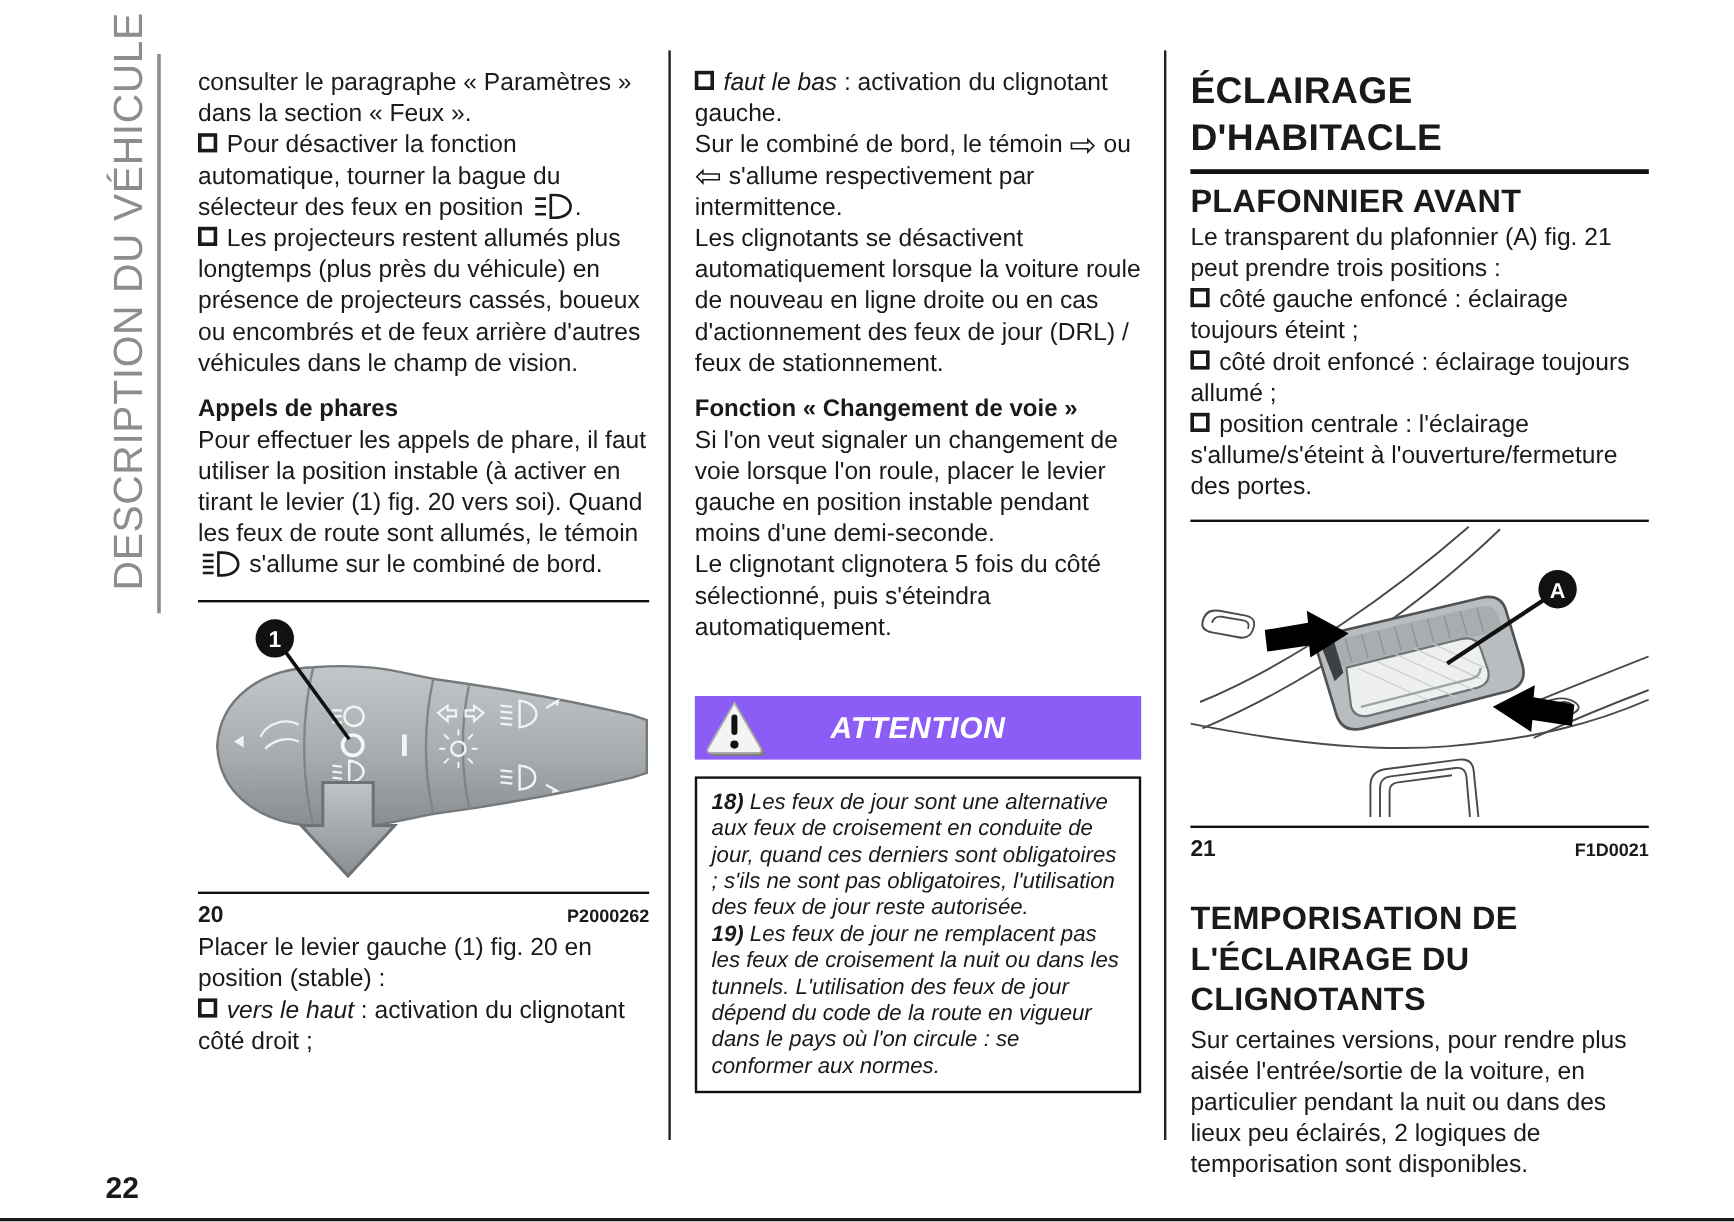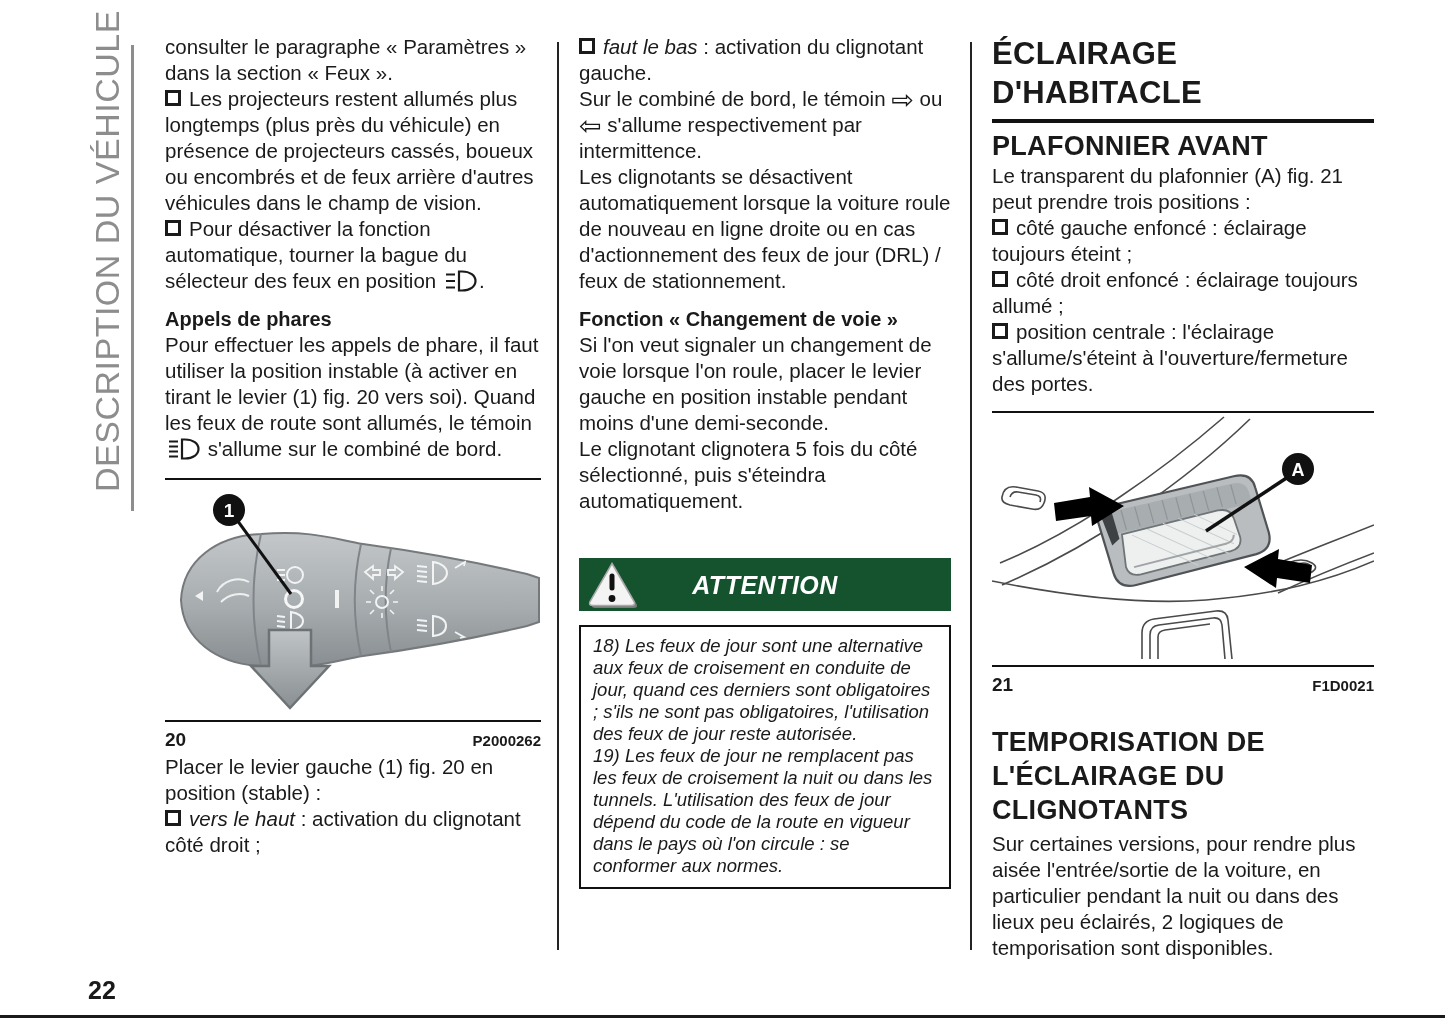--- a/index.html
+++ b/index.html
@@ -17,21 +17,21 @@
   }
   .sidebar-rule{position:absolute;left:131px;top:45px;width:3px;height:466px;background:#8d8d8d;}
 
   
   .vsep{position:absolute;top:42px;width:2px;height:908px;background:#232323;}
   #sep1{left:557px;} #sep2{left:970px;}
   .bottom-rule{position:absolute;left:0;bottom:0;width:1445px;height:3px;background:#1a1a1a;}
   .page-number{position:absolute;left:88px;top:976px;font-size:25px;font-weight:bold;}
 
   
-  .col{position:absolute;top:34px;font-size:20.5px;line-height:26px;}
+  .col{position:absolute;top:56px;font-size:20.5px;line-height:26px;}
   #col1{left:165px;width:376px;}
   #col2{left:579px;width:372px;}
   #col3{left:992px;width:382px;}
   p{margin:0;}
   .it{font-style:italic;}
 
   
   .sq{display:inline-block;width:10px;height:10px;border:3px solid #1a1a1a;margin-right:8px;}
 
   
@@ -49,57 +49,57 @@
   
   .figure{border-top:2px solid #111;border-bottom:2px solid #111;}
   .fig20{margin-top:16px;}
   .fig21{margin-top:14px;}
   .figcap{display:flex;justify-content:space-between;align-items:baseline;padding-top:5px;}
   .figcap .num{font-size:19px;font-weight:bold;}
   .figcap .code{font-size:15px;font-weight:bold;}
 
   
   .attention{
-    margin-top:44px;height:53px;background:#14532d;position:relative;
+    margin-top:44px;height:53px;background:#8b5cf6;position:relative;
     display:flex;align-items:center;
   }
   .attention .tri{margin-left:6px;}
   .attention .label{
     position:absolute;left:0;right:0;text-align:center;
     color:#ffffff;font-weight:bold;font-style:italic;font-size:25px;letter-spacing:.5px;
   }
 
   
   .notes{
     margin-top:14px;border:2.5px solid #111;padding:8px 12px 10px 12px;
     font-style:italic;font-size:18.5px;line-height:22px;
   }
-  .notes .nnum{font-weight:normal;}
+  .notes .nnum{font-weight:bold;}
 </style>
 </head>
 <body>
 
 <div class="page">
 
   <div class="sidebar-text">DESCRIPTION DU VÉHICULE</div>
   <div class="sidebar-rule"></div>
 
   <div class="vsep" id="sep1"></div>
   <div class="vsep" id="sep2"></div>
 
   <div class="col" id="col1">
     <p><span>consulter le paragraphe « Paramètres » dans la section « Feux ».</span></p>
-
-    <p><span class="sq"></span><span>Les projecteurs restent allumés plus longtemps (plus près du véhicule) en présence de projecteurs cassés, boueux ou encombrés et de feux arrière d'autres véhicules dans le champ de vision.</span></p>
 
     <p><span class="sq"></span><span>Pour désactiver la fonction automatique, tourner la bague du sélecteur des feux en position</span>
       <svg class="beam-icon" width="33" height="22" viewBox="0 0 33 22">
         <path d="M18 1.5 C26 1.5 31.5 5.5 31.5 11 C31.5 16.5 26 20.5 18 20.5 L15 20.5 L15 1.5 Z" fill="none" stroke="#1a1a1a" stroke-width="2.2"></path>
         <path d="M2 4.5 L11 4.5 M2 11 L11 11 M2 17.5 L11 17.5" stroke="#1a1a1a" stroke-width="2.2"></path>
       </svg><span>.</span></p>
+
+    <p><span class="sq"></span><span>Les projecteurs restent allumés plus longtemps (plus près du véhicule) en présence de projecteurs cassés, boueux ou encombrés et de feux arrière d'autres véhicules dans le champ de vision.</span></p>
 
     <h3 class="h-sub">Appels de phares</h3>
     <p><span>Pour effectuer les appels de phare, il faut utiliser la position instable (à activer en tirant le levier (1) fig. 20 vers soi). Quand les feux de route sont allumés, le témoin</span>
       <svg class="beam-icon" width="33" height="22" viewBox="0 0 33 22">
         <path d="M18 1.5 C26 1.5 31.5 5.5 31.5 11 C31.5 16.5 26 20.5 18 20.5 L15 20.5 L15 1.5 Z" fill="none" stroke="#1a1a1a" stroke-width="2.2"></path>
         <path d="M2 3.5 L11 3.5 M2 8.5 L11 8.5 M2 13.5 L11 13.5 M2 18.5 L11 18.5" stroke="#1a1a1a" stroke-width="2"></path>
       </svg>
       <span>s'allume sur le combiné de bord.</span></p>
 
     <div class="figure fig20">

